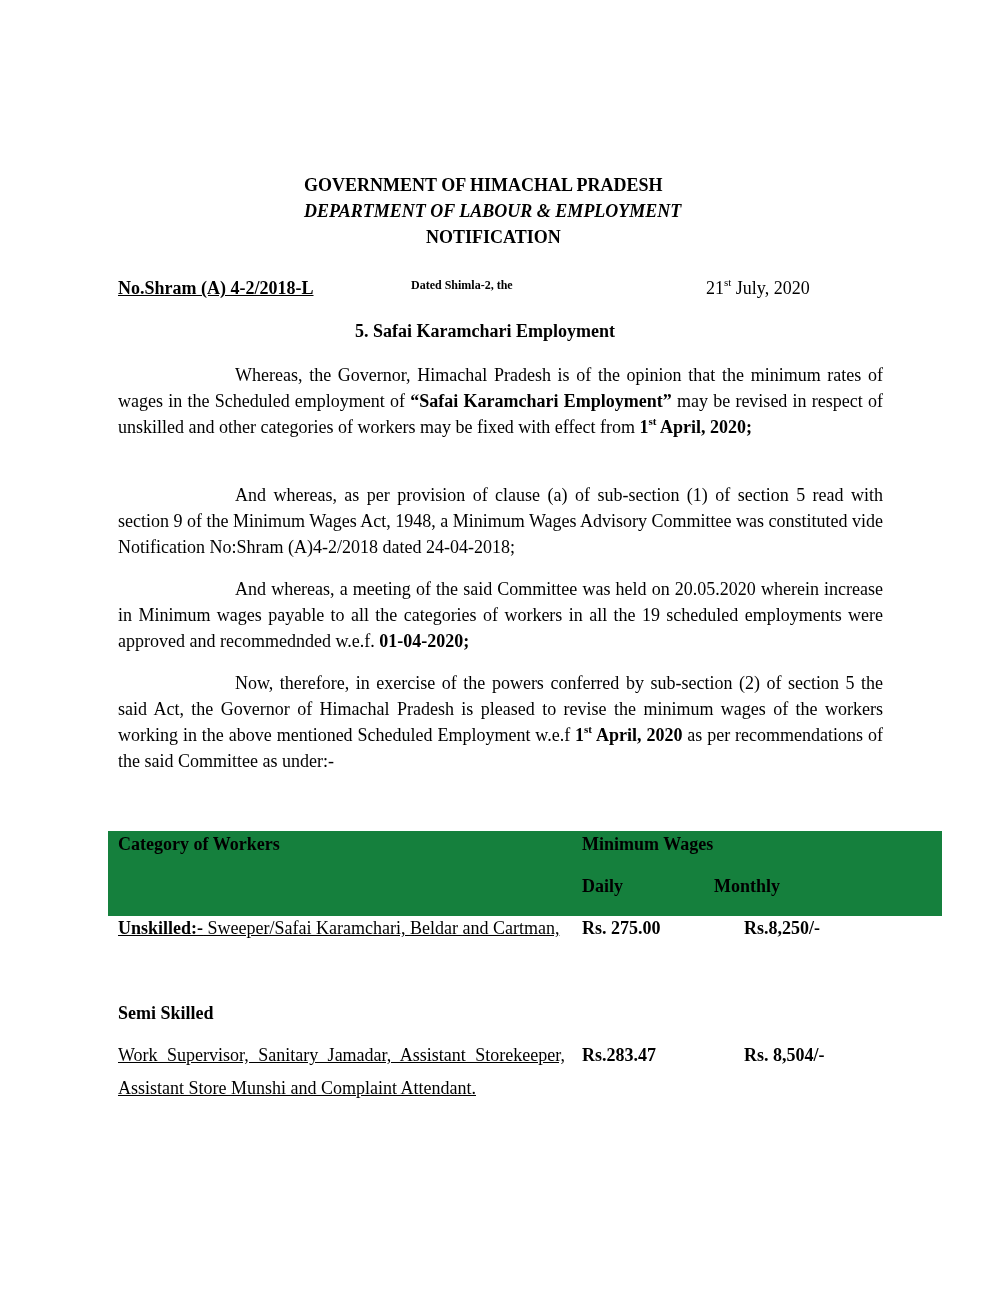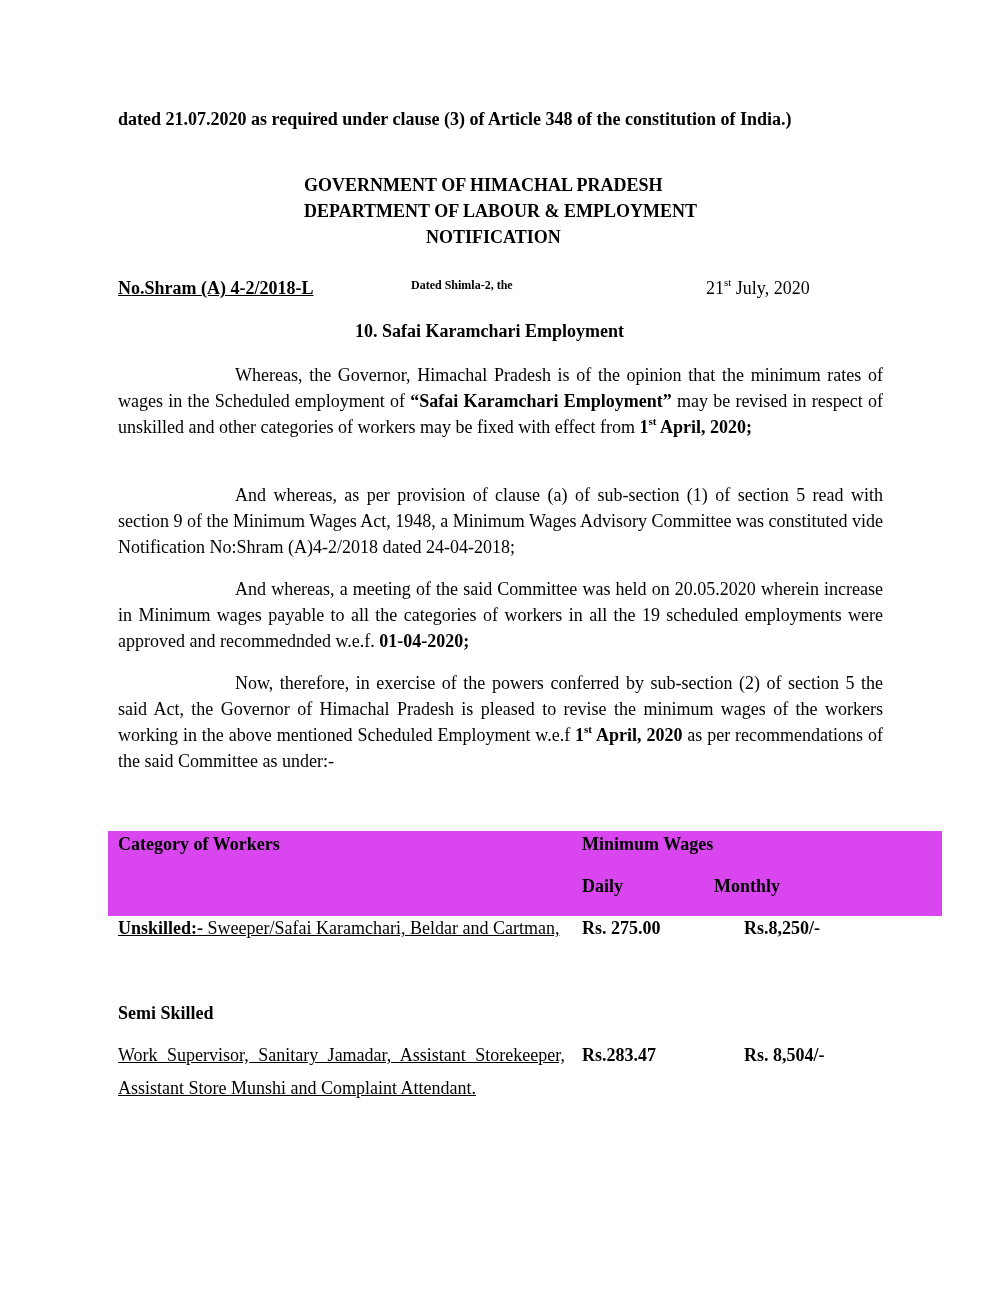--- a/index.html
+++ b/index.html
@@ -9,65 +9,64 @@
   .b { font-weight: bold; }
   .just { text-align: justify; }
   p { margin: 0; }
   sup { font-size: 11px; line-height: 0; position: relative; top: -1px; vertical-align: super; }
 
   #auth-note { left: 118px; top: 106px; width: 765px; font-size: 18px; line-height: 26px; font-weight: bold; }
   #auth-note .l1 { text-align: justify; text-align-last: justify; display: block; padding-left: 2px; }
 
   .hdr { font-size: 18px; font-weight: bold; white-space: nowrap; }
   #gov { left: 304px; top: 175px; }
-  #dept { left: 304px; top: 201px; }
+  #dept { left: 304px; top: 201px; font-style: italic; }
   #notif { left: 426px; top: 227px; }
 
   #ref-no { left: 118px; top: 278px; font-size: 18px; font-weight: bold; white-space: nowrap; text-decoration: underline; }
   #ref-place { left: 411px; top: 278px; font-size: 12px; font-weight: bold; white-space: nowrap; }
   #ref-date { left: 706px; top: 278px; font-size: 18px; font-weight: normal; white-space: nowrap; text-align: right; }
 
   #subject { left: 355px; top: 321px; font-size: 18px; font-weight: bold; white-space: nowrap; }
 
   .para { left: 118px; width: 765px; font-size: 18px; line-height: 26px; }
   .para .indent { display: inline-block; width: 117px; }
   #para1 { top: 362px; }
   #para2 { top: 482px; }
   #para3 { top: 576px; }
   #para4 { top: 670px; }
 
   #wage-table { left: 108px; top: 831px; width: 834px; }
-  .thead { background: #d946ef; height: 85px; position: relative; padding-left: 45px; }
+  .thead { background: #15803d; height: 85px; position: relative; padding-left: 45px; }
   .th { position: absolute; font-size: 18px; font-weight: bold; white-space: nowrap; }
   #th-cat { left: 10px; top: 3px; }
   #th-min { left: 474px; top: 3px; }
   #th-daily { left: 474px; top: 45px; }
   #th-monthly { left: 606px; top: 45px; text-align: center; }
 
   .row-text { position: absolute; font-size: 18px; line-height: 33px; }
   .cat-cell { left: 10px; width: 447px; text-align: justify; text-decoration: underline; }
   .daily-cell { left: 474px; font-weight: bold; white-space: nowrap; }
   .monthly-cell { left: 636px; font-weight: bold; white-space: nowrap; text-align: right; }
 </style>
 </head>
 <body>
 
 <div id="auth-note" class="abs">
-  <span>dated  21.07.2020 as required under clause (3) of Article 348 of the constitution of India.)</span>
 </div>
 
 <div id="gov" class="abs hdr">GOVERNMENT OF HIMACHAL PRADESH</div>
 <div id="dept" class="abs hdr">DEPARTMENT OF LABOUR &amp; EMPLOYMENT</div>
 <div id="notif" class="abs hdr">NOTIFICATION</div>
 
 <div id="ref-no" class="abs">No.Shram (A) 4-2/2018-L</div>
 <div id="ref-place" class="abs">Dated Shimla-2, the</div>
 <div id="ref-date" class="abs"><span>21</span><sup>st</sup><span> July, 2020</span></div>
 
-<div id="subject" class="abs">10. Safai Karamchari Employment</div>
+<div id="subject" class="abs">5. Safai Karamchari Employment</div>
 
 <p id="para1" class="abs para just"><span class="indent"></span><span>Whereas, the Governor, Himachal Pradesh is of the opinion that the minimum rates of wages in the Scheduled employment of </span><b>“Safai Karamchari Employment”</b><span> may be revised in respect of unskilled and other categories of workers may be fixed with effect from </span><b>1</b><sup class="b">st</sup><b> April, 2020;</b></p>
 
 <p id="para2" class="abs para just"><span class="indent"></span><span>And whereas, as per provision of clause (a) of sub-section (1) of section 5 read with section 9 of the Minimum Wages Act, 1948, a Minimum Wages Advisory Committee was constituted vide Notification No:Shram (A)4-2/2018 dated 24-04-2018;</span></p>
 
 <p id="para3" class="abs para just"><span class="indent"></span><span>And whereas, a meeting of the said Committee was held on 20.05.2020 wherein increase in Minimum wages payable to all the categories of workers in all the 19 scheduled employments were approved and recommednded w.e.f. </span><b>01-04-2020;</b></p>
 
 <p id="para4" class="abs para just"><span class="indent"></span><span>Now, therefore, in exercise of the powers conferred by sub-section (2) of section 5 the said Act, the Governor of Himachal Pradesh is pleased to revise the minimum wages of the workers working in the above mentioned Scheduled Employment w.e.f </span><b>1</b><sup class="b">st</sup><b> April, 2020</b><span> as per recommendations of the said Committee as under:-</span></p>
 
 <div id="wage-table" class="abs">

